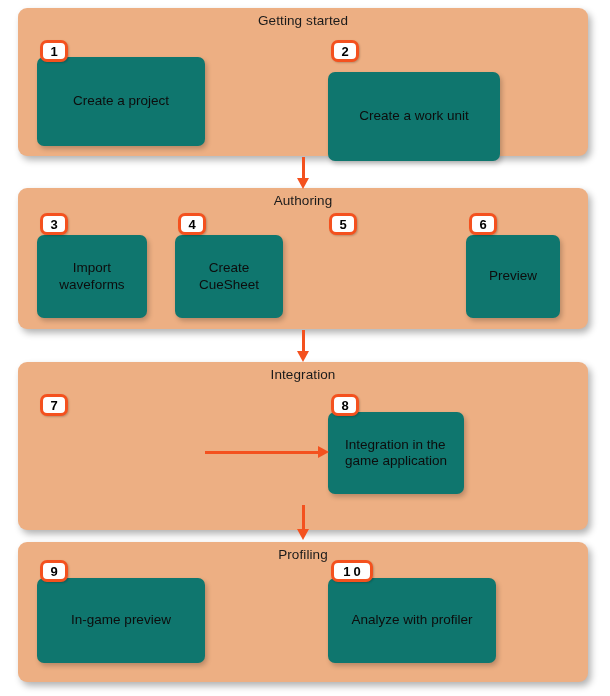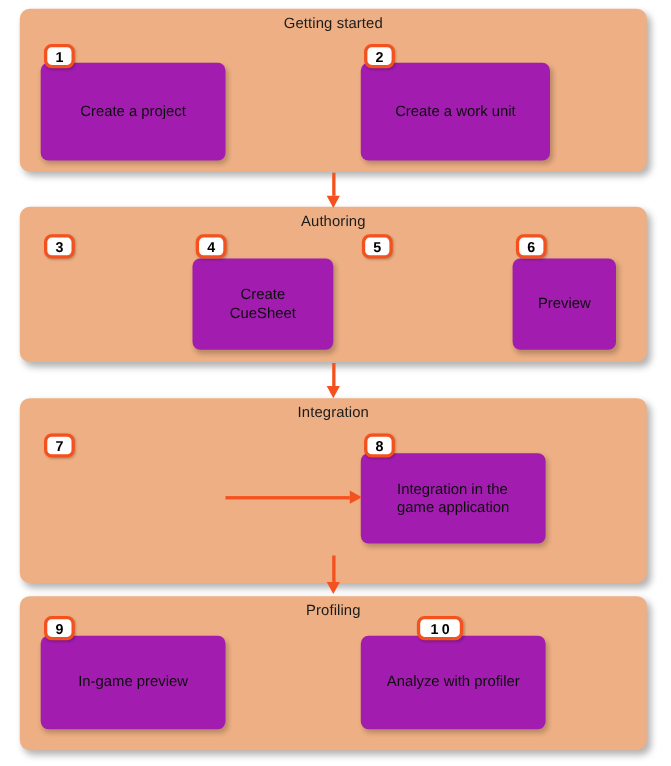--- a/index.html
+++ b/index.html
@@ -36,21 +36,21 @@
     text-align: center;
     font-size: 13.5px;
     color: #1b1b1b;
     letter-spacing: 0.1px;
     white-space: nowrap;
   }
 
   
   .card {
     position: absolute;
-    background: #a21caf;
+    background: #0f766e;
     border-radius: 7px;
     box-shadow: 2px 3px 5px rgba(0,0,0,0.22);
     display: flex;
     align-items: center;
     justify-content: center;
   }
   .card-label {
     font-size: 13.5px;
     color: #0d0d0d;
     line-height: 1.22;
@@ -139,41 +139,45 @@
     <div class="panel-title">Getting started</div>
   </div>
 
   <div class="card" style="left:37px; top:57px; width:168px; height:89px;">
     <div class="card-label">Create a project</div>
   </div>
   <div class="badge" style="left:40px; top:40px;">
     <span class="badge-num">1</span>
   </div>
 
-  <div class="card" style="left:328px; top:57px; width:172px; height:89px;">
+  <div class="card" style="left:328px; top:72px; width:172px; height:89px;">
     <div class="card-label">Create a work unit</div>
   </div>
   <div class="badge" style="left:331px; top:40px;">
     <span class="badge-num">2</span>
   </div>
 
   <div class="arrow-v" style="left:297px; top:157px; height:32px;">
     <div class="shaft" style="height:21px;"></div>
     <div class="head"></div>
   </div>
 
   <div class="panel" style="left:18px; top:188px; width:570px; height:141px;">
     <div class="panel-title">Authoring</div>
   </div>
 
+  <div class="card" style="left:37px; top:235px; width:110px; height:83px;">
+    <div class="card-label">Import
+waveforms</div>
+  </div>
   <div class="badge" style="left:40px; top:213px;">
     <span class="badge-num">3</span>
   </div>
 
-  <div class="card" style="left:175px; top:235px; width:128px; height:83px;">
+  <div class="card" style="left:175px; top:235px; width:108px; height:83px;">
     <div class="card-label">Create
 CueSheet</div>
   </div>
   <div class="badge" style="left:178px; top:213px;">
     <span class="badge-num">4</span>
   </div>
 
   <div class="badge" style="left:329px; top:213px;">
     <span class="badge-num">5</span>
   </div>
@@ -196,21 +200,21 @@
 
   <div class="badge" style="left:40px; top:394px;">
     <span class="badge-num">7</span>
   </div>
 
   <div class="arrow-h" style="left:205px; top:446px; width:124px;">
     <div class="shaft" style="width:113px;"></div>
     <div class="head"></div>
   </div>
 
-  <div class="card" style="left:328px; top:412px; width:168px; height:82px;">
+  <div class="card" style="left:328px; top:412px; width:136px; height:82px;">
     <div class="card-label left-lines">Integration in the
 game application</div>
   </div>
   <div class="badge" style="left:331px; top:394px;">
     <span class="badge-num">8</span>
   </div>
 
   <div class="arrow-v" style="left:297px; top:505px; height:35px;">
     <div class="shaft" style="height:24px;"></div>
     <div class="head"></div>
@@ -223,17 +227,17 @@
   <div class="card" style="left:37px; top:578px; width:168px; height:85px;justify-content:center;">
     <div class="card-label">In-game preview</div>
   </div>
   <div class="badge" style="left:40px; top:560px;">
     <span class="badge-num">9</span>
   </div>
 
   <div class="card" style="left:328px; top:578px; width:168px; height:85px;">
     <div class="card-label">Analyze with profiler</div>
   </div>
-  <div class="badge wide" style="left:331px; top:560px;margin-left:48px;">
+  <div class="badge wide" style="left:331px; top:560px;">
     <span class="badge-num">10</span>
   </div>
 
 </div>
 
 </body></html>

